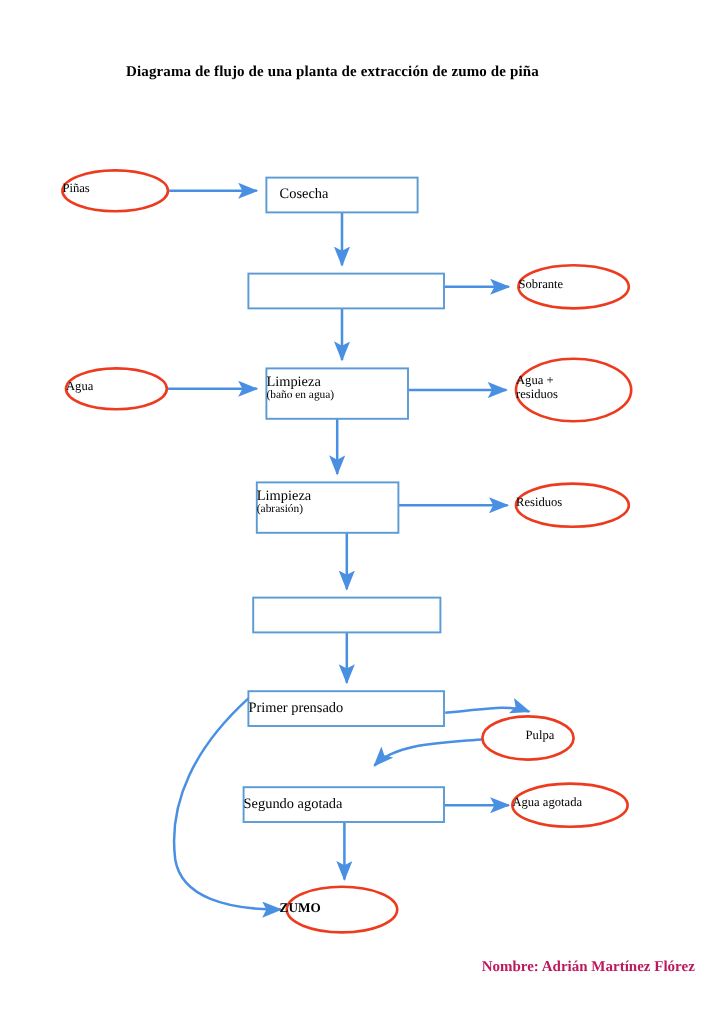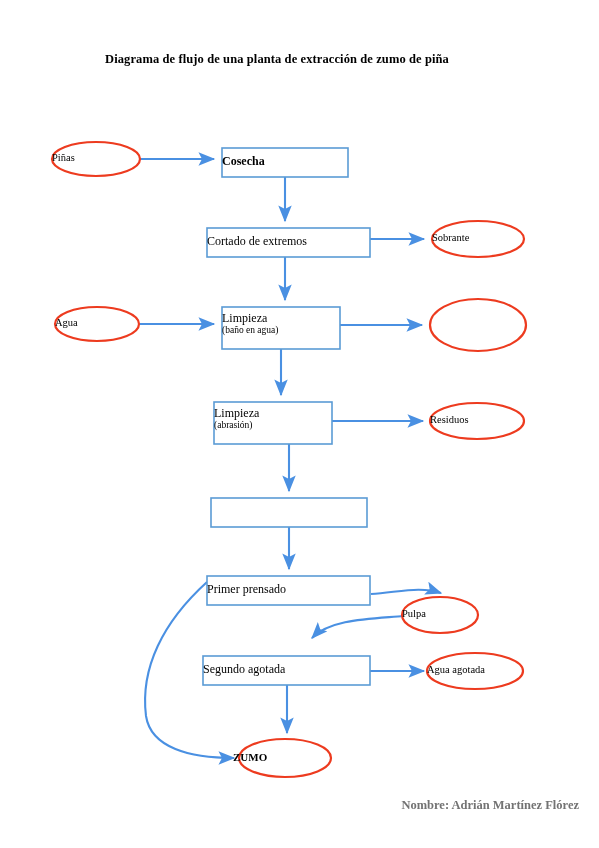--- a/index.html
+++ b/index.html
@@ -39,21 +39,21 @@
     color: #000000;
     letter-spacing: 0.1px;
   }
   .footer-name {
     position: absolute;
     right: 20px;
     top: 798px;
     font-family: "Liberation Serif", "DejaVu Serif", serif;
     font-weight: bold;
     font-size: 12.5px;
-    color: #737373;
+    color: #be185d;
   }
   .node-label {
     position: absolute;
     text-align: left;
     color: #000000;
     font-family: "Liberation Serif", "DejaVu Serif", serif;
     pointer-events: none;
   }
   .box-label {
     font-size: 12px;
@@ -123,27 +123,24 @@
       <ellipse cx="478" cy="239" rx="46" ry="18"></ellipse>
       <ellipse cx="97" cy="324" rx="42" ry="17"></ellipse>
       <ellipse cx="478" cy="325" rx="48" ry="26"></ellipse>
       <ellipse cx="477" cy="421" rx="47" ry="18"></ellipse>
       <ellipse cx="440" cy="615" rx="38" ry="18"></ellipse>
       <ellipse cx="475" cy="671" rx="48" ry="18"></ellipse>
       <ellipse cx="285" cy="758" rx="46" ry="19"></ellipse>
     </g>
   </svg>
 
-  <div class="node-label box-label" style="left:222px; top:154px; width:126px;font-weight:bold;">
+  <div class="node-label box-label" style="left:233px; top:154px; width:126px;">
     <span>Cosecha</span>
   </div>
 
-  <div class="node-label box-label" style="left:207px; top:234px; width:163px;">
-    <span>Cortado de extremos</span>
-  </div>
 
   <div class="node-label box-label" style="left:222px; top:311px; width:118px;">
     <span>Limpieza</span>
     <span class="sub">(baño en agua)</span>
   </div>
 
   <div class="node-label box-label" style="left:214px; top:406px; width:118px;">
     <span>Limpieza</span>
     <span class="sub">(abrasión)</span>
   </div>
@@ -162,26 +159,30 @@
   </div>
 
   <div class="node-label ell-label" style="left:432px; top:232px; width:92px;">
     <span class="ln">Sobrante</span>
   </div>
 
   <div class="node-label ell-label" style="left:55px; top:317px; width:84px;">
     <span class="ln">Agua</span>
   </div>
 
+  <div class="node-label ell-label" style="left:430px; top:312px; width:96px;">
+    <span class="ln">Agua +</span>
+    <span class="ln">residuos</span>
+  </div>
 
   <div class="node-label ell-label" style="left:430px; top:414px; width:94px;">
     <span class="ln">Residuos</span>
   </div>
 
-  <div class="node-label ell-label" style="left:402px; top:608px; width:93px;">
+  <div class="node-label ell-label" style="left:402px; top:608px; width:93px;padding-left:36px;">
     <span class="ln">Pulpa</span>
   </div>
 
   <div class="node-label ell-label" style="left:427px; top:664px; width:96px;">
     <span class="ln">Agua agotada</span>
   </div>
 
   <div class="node-label ell-label strong" style="left:233px; top:751px; width:96px;">
     <span class="ln">ZUMO</span>
   </div>

